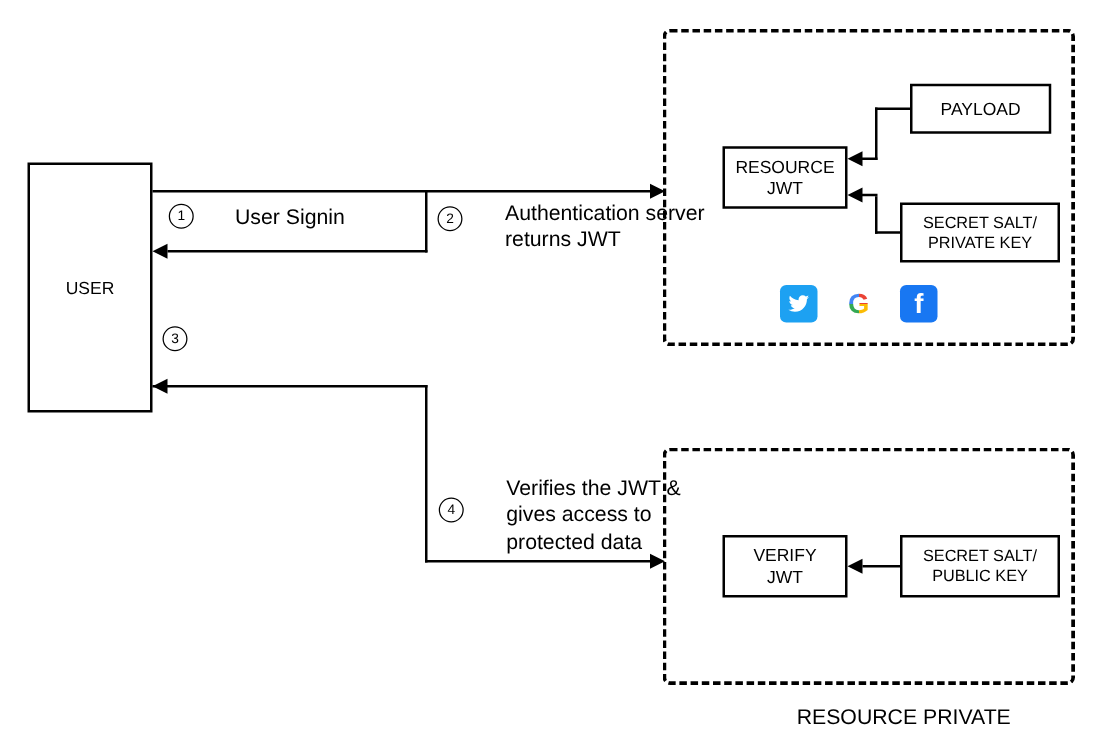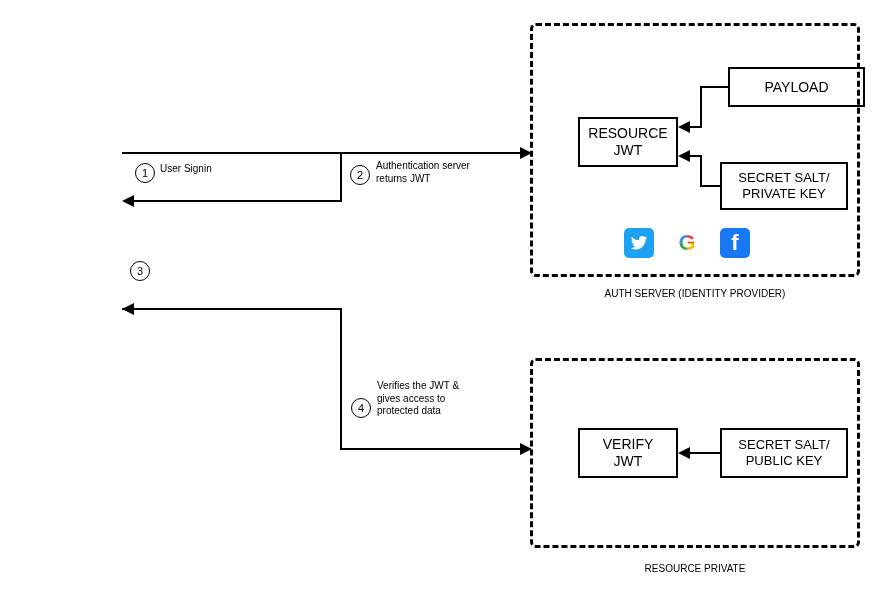--- a/index.html
+++ b/index.html
@@ -44,23 +44,24 @@
     align-items: center;
     justify-content: center;
     font-size: 11px;
     background: #fff;
     box-sizing: border-box;
   }
 
   
   .label {
     position: absolute;
-    font-size: 10px;
+    font-size: 17px;
     line-height: 1.25;
     white-space: pre-line;
+    margin-left: 28px;
   }
 
   
   .hline { position:absolute; height:2px; background:#000; }
   .vline { position:absolute; width:2px; background:#000; }
 
   
   .arrow-right { position:absolute; width:0; height:0;
     border-top:6px solid transparent; border-bottom:6px solid transparent;
     border-left:12px solid #000; }
@@ -76,27 +77,30 @@
   .gg  { background:#fff; }
   .google-g { font-family: Arial, sans-serif; font-weight: bold; font-size:22px;
     background: conic-gradient(#ea4335 0 25%, #fbbc05 0 50%, #34a853 0 75%, #4285f4 0 100%);
     -webkit-background-clip: text; background-clip: text; color: transparent; }
 </style>
 </head>
 <body>
 
 <div class="stage">
 
+  <div class="box" style="left:22px; top:130px; width:100px; height:200px;">
+    <span>USER</span>
+  </div>
 
   <div class="dashed" style="left:530px; top:23px; width:330px; height:254px;"></div>
 
   <div class="box" style="left:578px; top:117px; width:100px; height:50px;">RESOURCE
 JWT</div>
 
-  <div class="box" style="left:728px; top:67px; width:137px; height:40px;">PAYLOAD</div>
+  <div class="box" style="left:728px; top:67px; width:113px; height:40px;">PAYLOAD</div>
 
   <div class="box" style="left:720px; top:162px; width:128px; height:48px; font-size:13px;">SECRET SALT/
 PRIVATE KEY</div>
 
   <div class="vline" style="left:700px; top:86px; height:42px;"></div>
   <div class="hline" style="left:688px; top:126px; width:14px;"></div>
   <div class="arrow-left" style="left:678px; top:121px;"></div>
 
   <div class="vline" style="left:700px; top:157px; height:30px;"></div>
   <div class="hline" style="left:688px; top:155px; width:14px;"></div>
@@ -110,21 +114,20 @@
       <svg viewBox="0 0 24 24" width="18" height="18" fill="#fff">
           <path d="M23 4.9c-.8.4-1.7.6-2.6.8.9-.6 1.6-1.5 2-2.6-.9.5-1.9.9-2.9 1.1C18.6 3.3 17.5 2.8 16.2 2.8c-2.4 0-4.4 2-4.4 4.4 0 .3 0 .7.1 1C8 8 4.8 6.2 2.6 3.5c-.4.7-.6 1.5-.6 2.3 0 1.5.8 2.9 2 3.7-.7 0-1.4-.2-2-.5v.1c0 2.1 1.5 3.9 3.5 4.3-.4.1-.8.2-1.2.2-.3 0-.6 0-.8-.1.6 1.8 2.2 3.1 4.2 3.1-1.5 1.2-3.5 1.9-5.6 1.9H1c2 1.3 4.4 2 6.9 2 8.3 0 12.8-6.9 12.8-12.8v-.6c.9-.6 1.7-1.4 2.3-2.2z"></path>
         </svg>
     </div>
     <div class="ico gg">
         <span class="google-g">G</span>
       </div>
     <div class="ico fb">f</div>
   </div>
 
-  <div class="label" style="left:560px; top:288px; width:270px; text-align:center;">AUTH SERVER (IDENTITY PROVIDER)</div>
 
   <div class="dashed" style="left:530px; top:358px; width:330px; height:190px;"></div>
 
   <div class="box" style="left:578px; top:428px; width:100px; height:50px;">VERIFY
 JWT</div>
 
   <div class="box" style="left:720px; top:428px; width:128px; height:50px; font-size:13px;">SECRET SALT/
 PUBLIC KEY</div>
 
   <div class="hline" style="left:690px; top:452px; width:30px;"></div>

